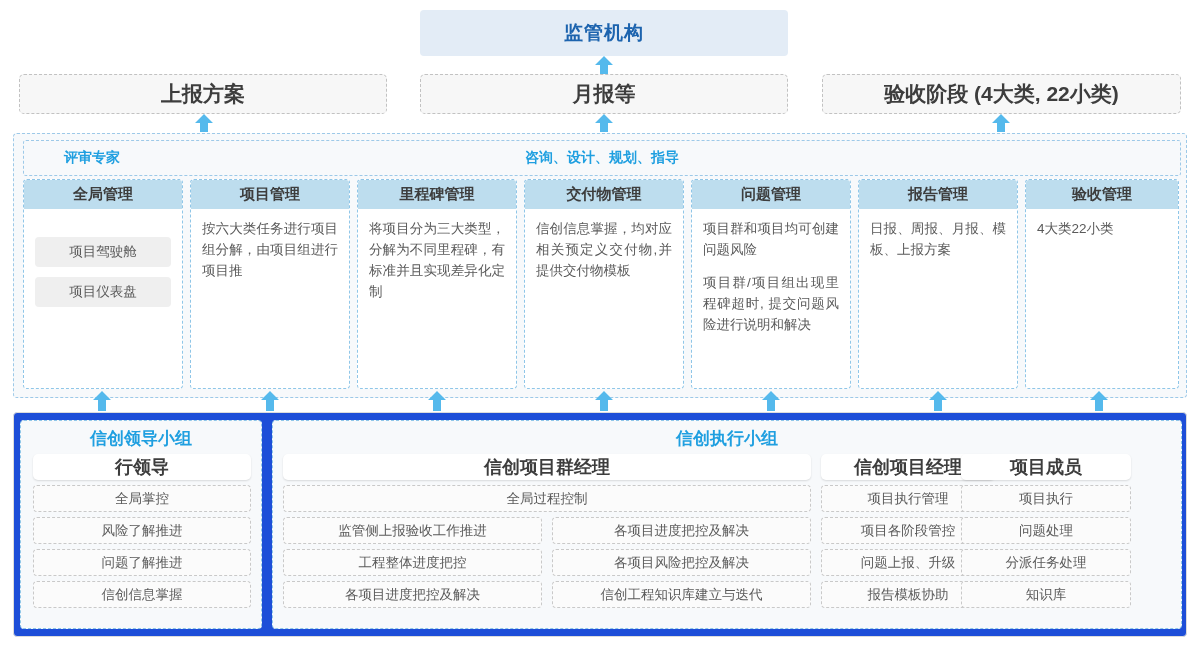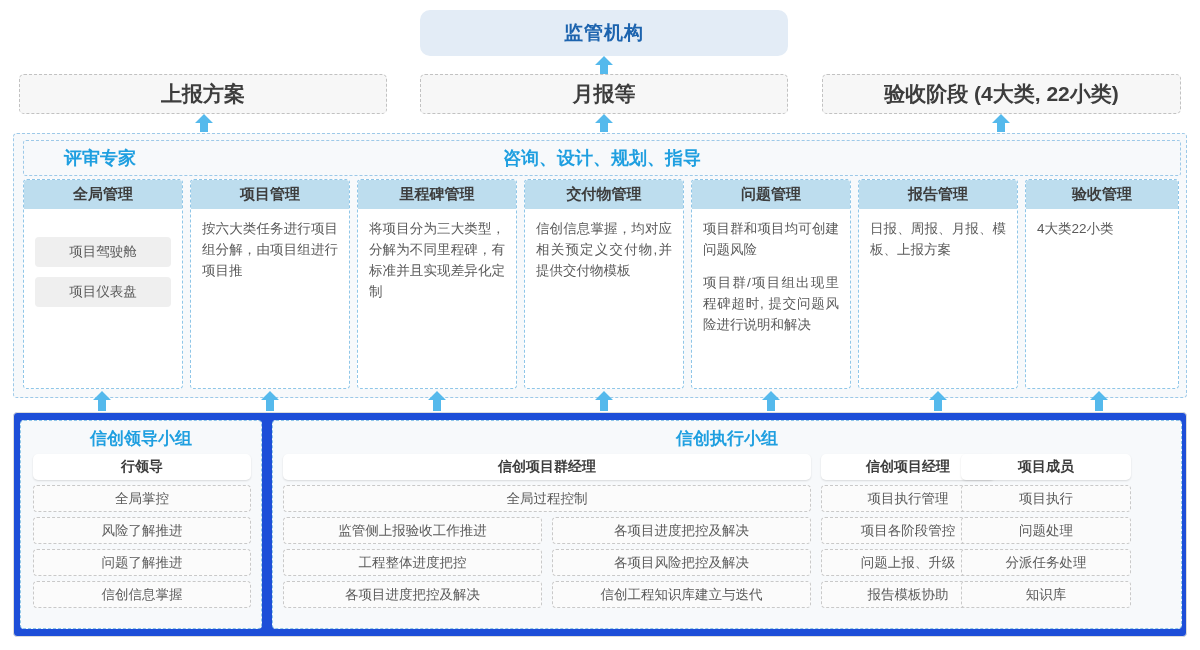--- a/index.html
+++ b/index.html
@@ -12,21 +12,21 @@
   }
   #stage{position:relative;width:1200px;height:650px;}
 
   
   .box{position:absolute;box-sizing:border-box;}
   .center{display:flex;align-items:center;justify-content:center;text-align:center;}
 
   
   .regulator{
     left:420px;top:10px;width:368px;height:46px;
-    background:#e3ecf6;border-radius:10px;
+    background:#e3ecf6;border-radius:4px;
     color:#1c63ae;font-weight:bold;font-size:19px;letter-spacing:1px;
   }
 
   
   .report{
     top:74px;height:40px;
     background:#f7f7f7;border:1px dashed #c2c2c2;border-radius:5px;
     color:#3d3d3d;font-weight:bold;font-size:21px;
   }
   .report.r1{left:19px;width:368px;}
@@ -42,21 +42,21 @@
     left:13px;top:133px;width:1174px;height:265px;
     background:#f7f9fb;border:1px dashed #9dc9e8;border-radius:4px;
   }
   .mid-head{
     position:absolute;left:9px;top:6px;width:1156px;height:34px;
     border:1px dashed #9dc9e8;border-radius:3px;
     background:#f7f9fb;
   }
   .mid-head .lbl{
     position:absolute;top:0;height:34px;display:flex;align-items:center;
-    color:#1f9fe0;font-weight:bold;font-size:18px;
+    color:#1f9fe0;font-weight:bold;font-size:14px;
   }
   .mid-head .lbl-left{left:40px;}
   .mid-head .lbl-center{left:0;width:100%;justify-content:center;}
 
   .col{
     position:absolute;top:45px;height:210px;
     border:1px dashed #8fc6e8;border-radius:4px;background:#ffffff;
     box-sizing:border-box;overflow:hidden;
   }
   .col-head{
@@ -85,21 +85,21 @@
     border:1px dashed #8fc6e8;border-radius:4px;background:#f7f9fb;
     box-sizing:border-box;
   }
   .group-title{
     position:absolute;left:0;top:6px;width:100%;
     text-align:center;color:#1f9fe0;font-weight:bold;font-size:17px;
   }
   .role-head{
     background:#ffffff;border-radius:5px;height:26px;
     display:flex;align-items:center;justify-content:center;
-    color:#3d3d3d;font-weight:bold;font-size:14px;
+    color:#3d3d3d;font-weight:bold;font-size:18px;
     box-shadow:0 1px 2px rgba(0,0,0,.13);
   }
   .task{
     border:1px dashed #c9c9c9;border-radius:4px;background:#fbfbfb;
     height:25px;display:flex;align-items:center;justify-content:center;
     font-size:13.5px;color:#5a5a5a;margin-top:5px;
   }
   .role-col{position:absolute;top:33px;}
   .pm-grid{display:flex;gap:10px;}
   .pm-grid > div{flex:1;}

